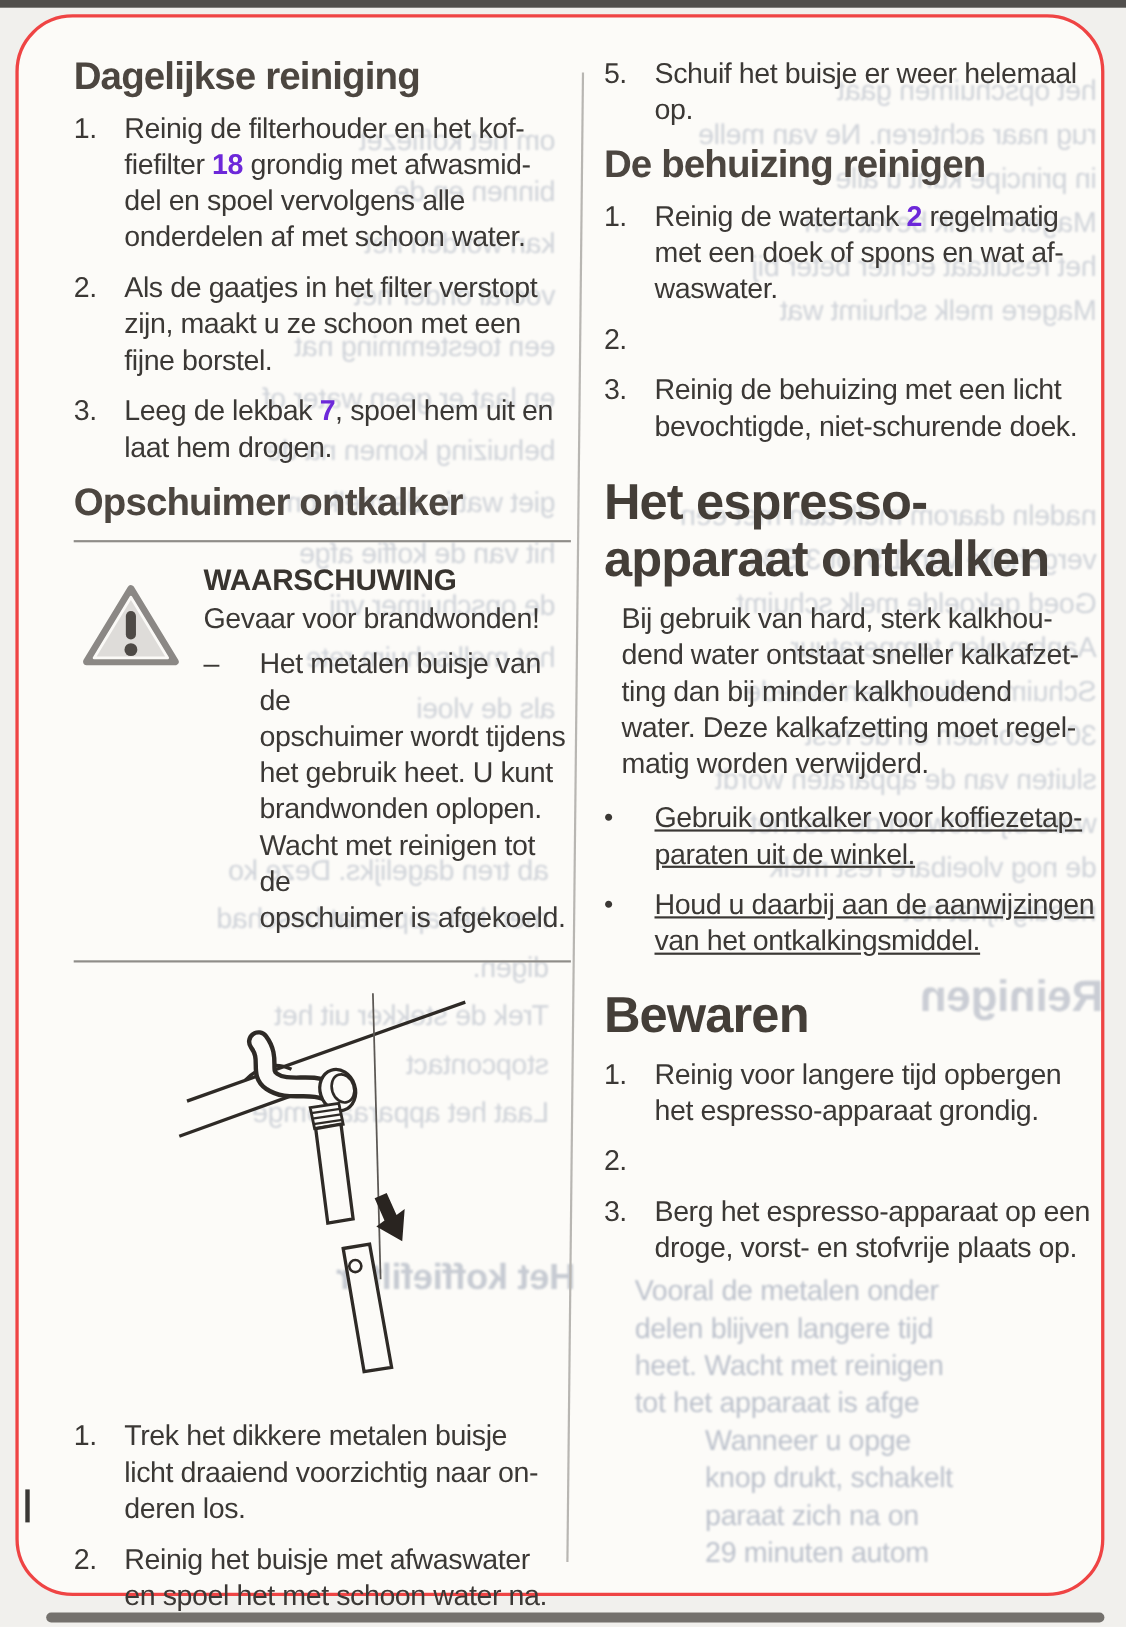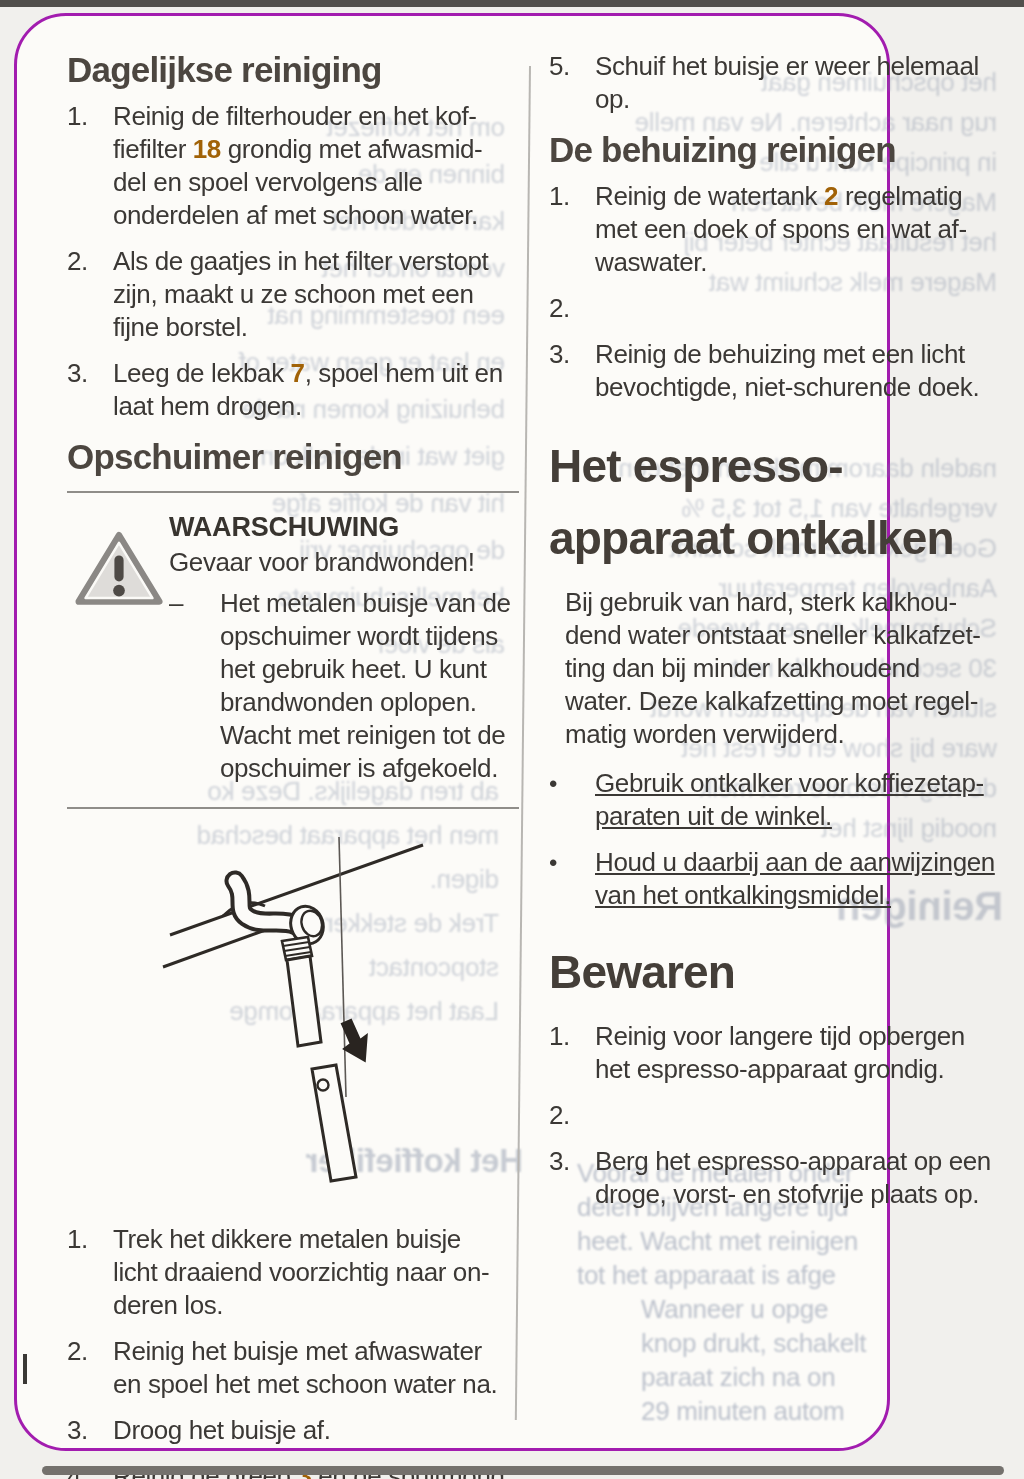--- a/index.html
+++ b/index.html
@@ -5,50 +5,50 @@
   html,body{margin:0;padding:0;}
   body{
     width:1024px;height:1479px;position:relative;overflow:hidden;
     background:#f1f0ed;
     font-family:"Liberation Sans", sans-serif;
     -webkit-font-smoothing:antialiased;
   }
   .topbar{position:absolute;left:0;top:0;width:1024px;height:7px;background:#514f4c;}
   .bottombar{position:absolute;left:42px;bottom:4px;width:962px;height:9px;background:#74716d;border-radius:5px;}
   .card{
-    position:absolute;left:14px;top:13px;width:876px;height:1438px;
-    background:#fcfbf8;border:3px solid #a21caf;border-radius:52px;
+    position:absolute;left:14px;top:13px;width:990px;height:1438px;
+    background:#fcfbf8;border:3px solid #ef4444;border-radius:52px;
     box-sizing:border-box;
   }
   .edge-tick{position:absolute;left:6px;top:1338px;width:4px;height:30px;background:#3a3835;}
   .divider{position:absolute;left:512px;top:50px;width:2px;height:1354px;background:#b8b6b2;transform:rotate(.6deg);transform-origin:top center;}
 
   .col{position:absolute;color:#3b3835;font-size:26px;line-height:33px;letter-spacing:-0.4px;}
   .col-left{left:50px;top:20px;width:452px;}
   .col-right{left:532px;top:20px;width:456px;}
 
   h1,h2{margin:0;color:#4c4640;letter-spacing:-0.8px;}
   h2{font-size:35px;line-height:40px;margin:14px 0 10px 0;}
-  h1{font-size:46px;line-height:72px;margin:26px 0 12px 0;color:#443e38;white-space:pre-line;}
+  h1{font-size:46px;line-height:52px;margin:26px 0 12px 0;color:#443e38;white-space:pre-line;}
 
   .li{display:flex;margin:0 0 13px 0;}
   .li .num{width:46px;flex:none;}
   .li .txt{flex:1;white-space:pre-line;}
-  .li .txt b{font-weight:700;color:#a16207;}
+  .li .txt b{font-weight:700;color:#6d28d9;}
 
   .bullet{display:flex;margin:0 0 13px 0;}
   .bullet .glyph{width:46px;flex:none;font-size:24px;}
   .bullet .txt{flex:1;white-space:pre-line;text-decoration:underline;}
 
   .intro{margin:0 0 16px 16px;white-space:pre-line;}
 
   .warnbox{
     border-top:2px solid #8f8d89;border-bottom:2px solid #8f8d89;
     margin-top:14px;padding:18px 0 22px 0;
-    display:flex;align-items:flex-start;gap:4px;
+    display:flex;align-items:flex-start;gap:20px;
   }
   .warnicon{flex:none;margin-left:6px;margin-top:16px;}
   .warntitle{font-weight:700;font-size:27px;letter-spacing:-0.2px;color:#38342f;}
   .warnlead{margin-top:2px;}
   .warndash{display:flex;margin-top:8px;}
   .warndash .dash{width:30px;flex:none;}
   .warndash .txt{white-space:pre-line;margin-left:21px;}
 
   .illustration{display:block;margin:6px 0 0 0;}
 
@@ -149,21 +149,21 @@
         <span class="txt"><span>Als de gaatjes in het filter verstopt
 zijn, maakt u ze schoon met een
 fijne borstel.</span></span>
       </div>
       <div class="li">
         <span class="num">3.</span>
         <span class="txt"><span>Leeg de lekbak </span><b>7</b><span>, spoel hem uit en
 laat hem drogen.</span></span>
       </div>
 
-      <h2>Opschuimer reinigen</h2>
+      <h2>Opschuimer ontkalker</h2>
 
       <div class="warnbox">
         <svg class="warnicon" width="92" height="82" viewBox="0 0 110 96">
           <path d="M55 9 L103 88 L7 88 Z" fill="#dedcd9" stroke="#8b8885" stroke-width="8" stroke-linejoin="round"></path>
           <path d="M55 18 L95 84 L15 84 Z" fill="none" stroke="#fbfaf7" stroke-width="3" stroke-linejoin="round"></path>
           <rect x="49.5" y="33" width="11" height="31" rx="5.5" fill="#4e4a46"></rect>
           <circle cx="55" cy="75" r="7" fill="#4e4a46"></circle>
         </svg>
         <div>
           <div class="warntitle">WAARSCHUWING</div>

